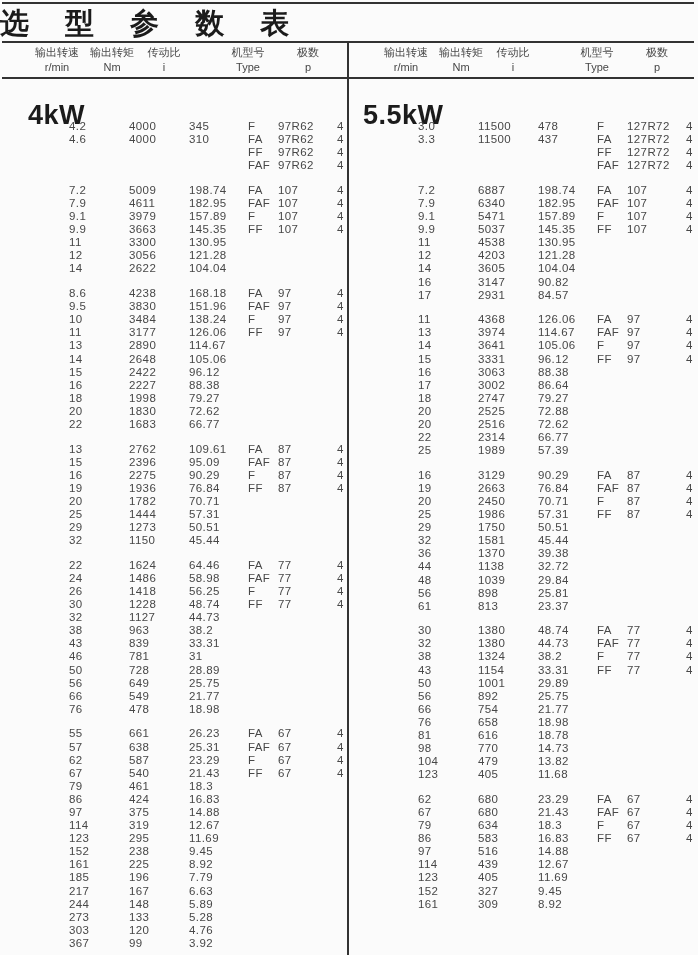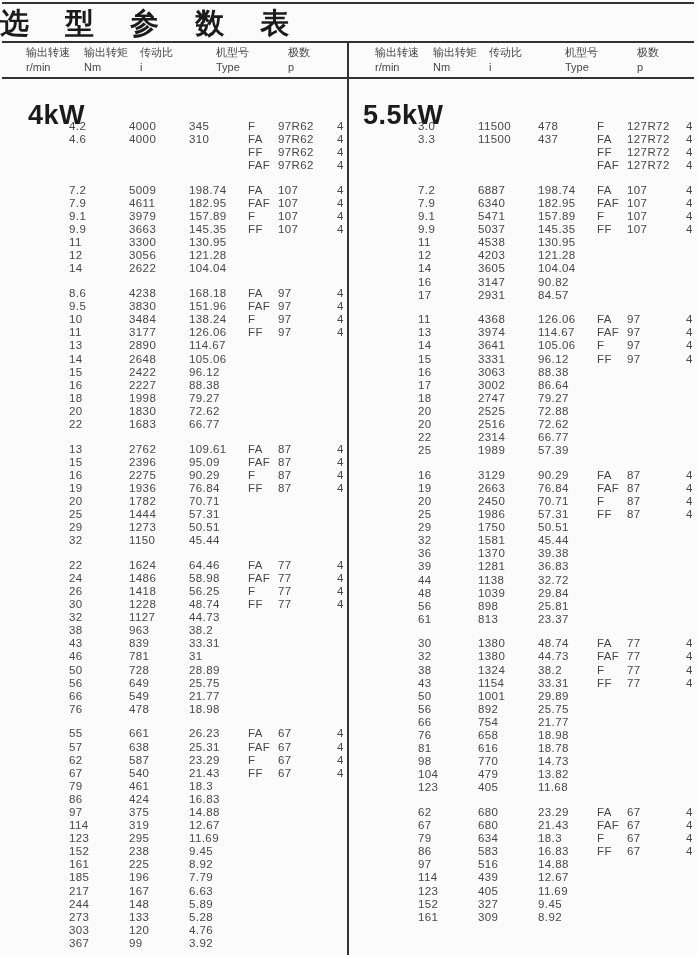--- a/index.html
+++ b/index.html
@@ -19,21 +19,21 @@
   .title{
     position:absolute;top:4px;left:0;right:0;
     text-align:left;
     font-size:29px;font-weight:bold;
     letter-spacing:14px;
     color:var(--heading,#1b1b1b);
     white-space:nowrap;
   }
   .half-header{position:absolute;top:45px;width:349px;height:32px;}
   .half-header.rgt{left:349px;}
-  .hcol{position:absolute;font-size:11px;line-height:15px;}
+  .hcol{position:absolute;text-align:center;font-size:11px;line-height:15px;}
   .hcol .unit{font-size:11px;}
   .hc-speed{left:26px;width:62px;}
   .hc-torque{left:84px;width:56px;}
   .hc-ratio{left:140px;width:48px;}
   .hc-type{left:216px;width:64px;}
   .hc-poles{left:288px;width:40px;}
   .half{position:absolute;top:0;width:349px;height:955px;}
   .half.lft{left:0;}
   .half.rgt{left:349px;}
   .power{
@@ -853,28 +853,20 @@
           </div>
           <div class="row">
             <span class="cell c-speed">36</span>
             <span class="cell c-torque">1370</span>
             <span class="cell c-ratio">39.38</span>
             <span class="cell c-type"></span>
             <span class="cell c-size"></span>
             <span class="cell c-poles"></span>
           </div>
           <div class="row">
-            <span class="cell c-speed">39</span>
-            <span class="cell c-torque">1281</span>
-            <span class="cell c-ratio">36.83</span>
-            <span class="cell c-type"></span>
-            <span class="cell c-size"></span>
-            <span class="cell c-poles"></span>
-          </div>
-          <div class="row">
             <span class="cell c-speed">44</span>
             <span class="cell c-torque">1138</span>
             <span class="cell c-ratio">32.72</span>
             <span class="cell c-type"></span>
             <span class="cell c-size"></span>
             <span class="cell c-poles"></span>
           </div>
           <div class="row">
             <span class="cell c-speed">48</span>
             <span class="cell c-torque">1039</span>

